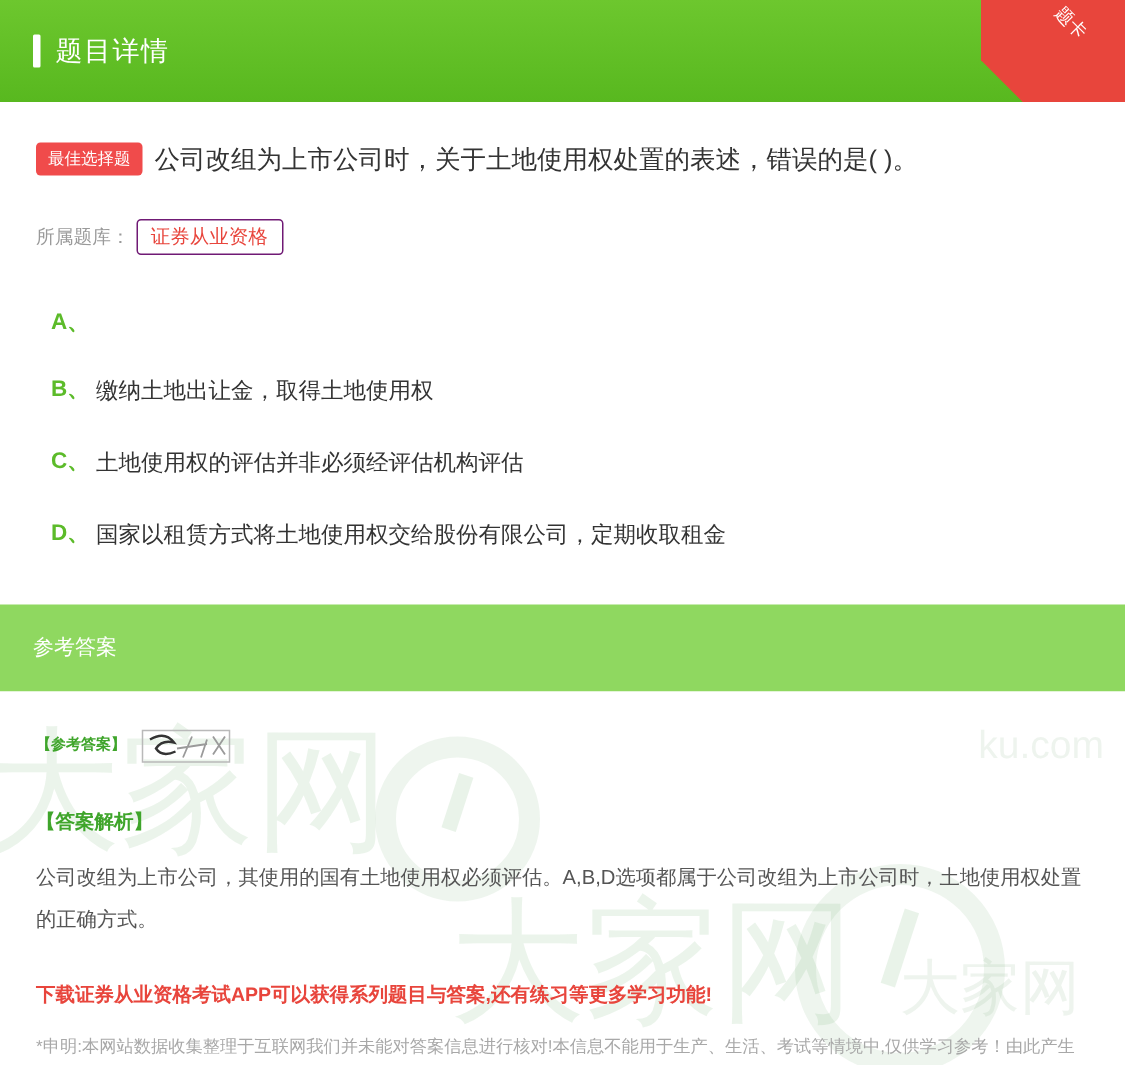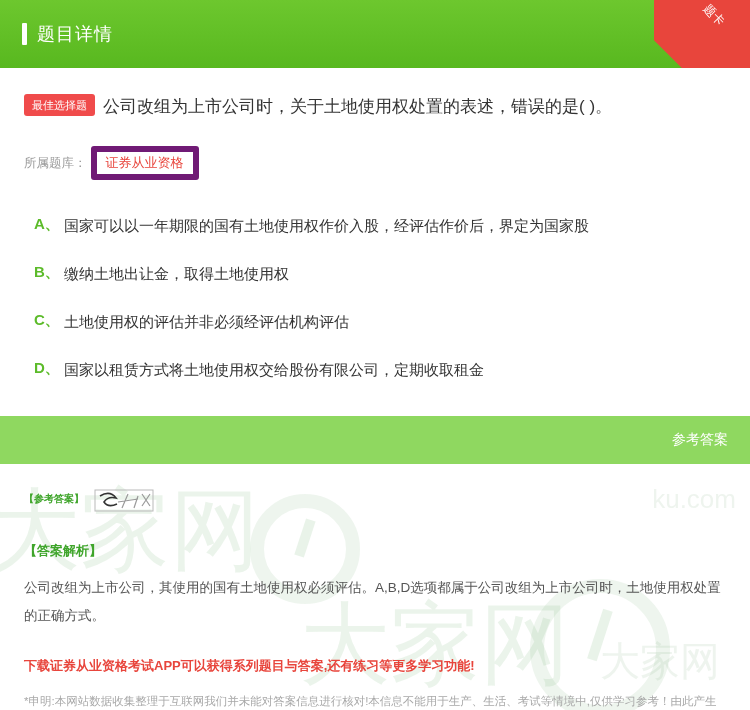--- a/index.html
+++ b/index.html
@@ -88,21 +88,21 @@
     margin-top: 16px;
     padding-left: 24px;
     display: flex;
     align-items: center;
     font-size: 12.5px;
     color: #9a9a9a;
   }
   .bank-label { margin-right: 4px; }
   .bank-value {
     display: inline-block;
-    border: 6px solid #701a75;
+    border: 1px solid #701a75;
     color: #e8453c;
     border-radius: 3px;
     padding: 3px 9px;
     font-size: 13px;
     line-height: 16px;
   }
 
   
   .options {
     margin-top: 22px;
@@ -122,25 +122,25 @@
     flex: 0 0 30px;
     font-size: 15px;
   }
   .option .opt-text {
     line-height: 22px;
   }
 
   
   .answer-band {
     margin-top: 22px;
-    height: 48px;
+    height: 58px;
     background: #8fd860;
     display: flex;
     align-items: center;
-    justify-content: flex-end;
+    justify-content: flex-start;
     padding: 0 22px;
     color: #ffffff;
     font-size: 14px;
   }
   .answer-band .hint { font-size: 13.5px; }
 
   
   .explain {
     position: relative;
     padding: 22px 24px 0 24px;
@@ -244,21 +244,20 @@
     </div>
   </div>
   <div class="bank-row">
     <span class="bank-label">所属题库：</span>
     <span class="bank-value">证券从业资格</span>
   </div>
 
   <div class="options">
     <div class="option">
       <span class="letter">A、</span>
-      <span class="opt-text">国家可以以一年期限的国有土地使用权作价入股，经评估作价后，界定为国家股</span>
     </div>
     <div class="option">
       <span class="letter">B、</span>
       <span class="opt-text">缴纳土地出让金，取得土地使用权</span>
     </div>
     <div class="option">
       <span class="letter">C、</span>
       <span class="opt-text">土地使用权的评估并非必须经评估机构评估</span>
     </div>
     <div class="option">

